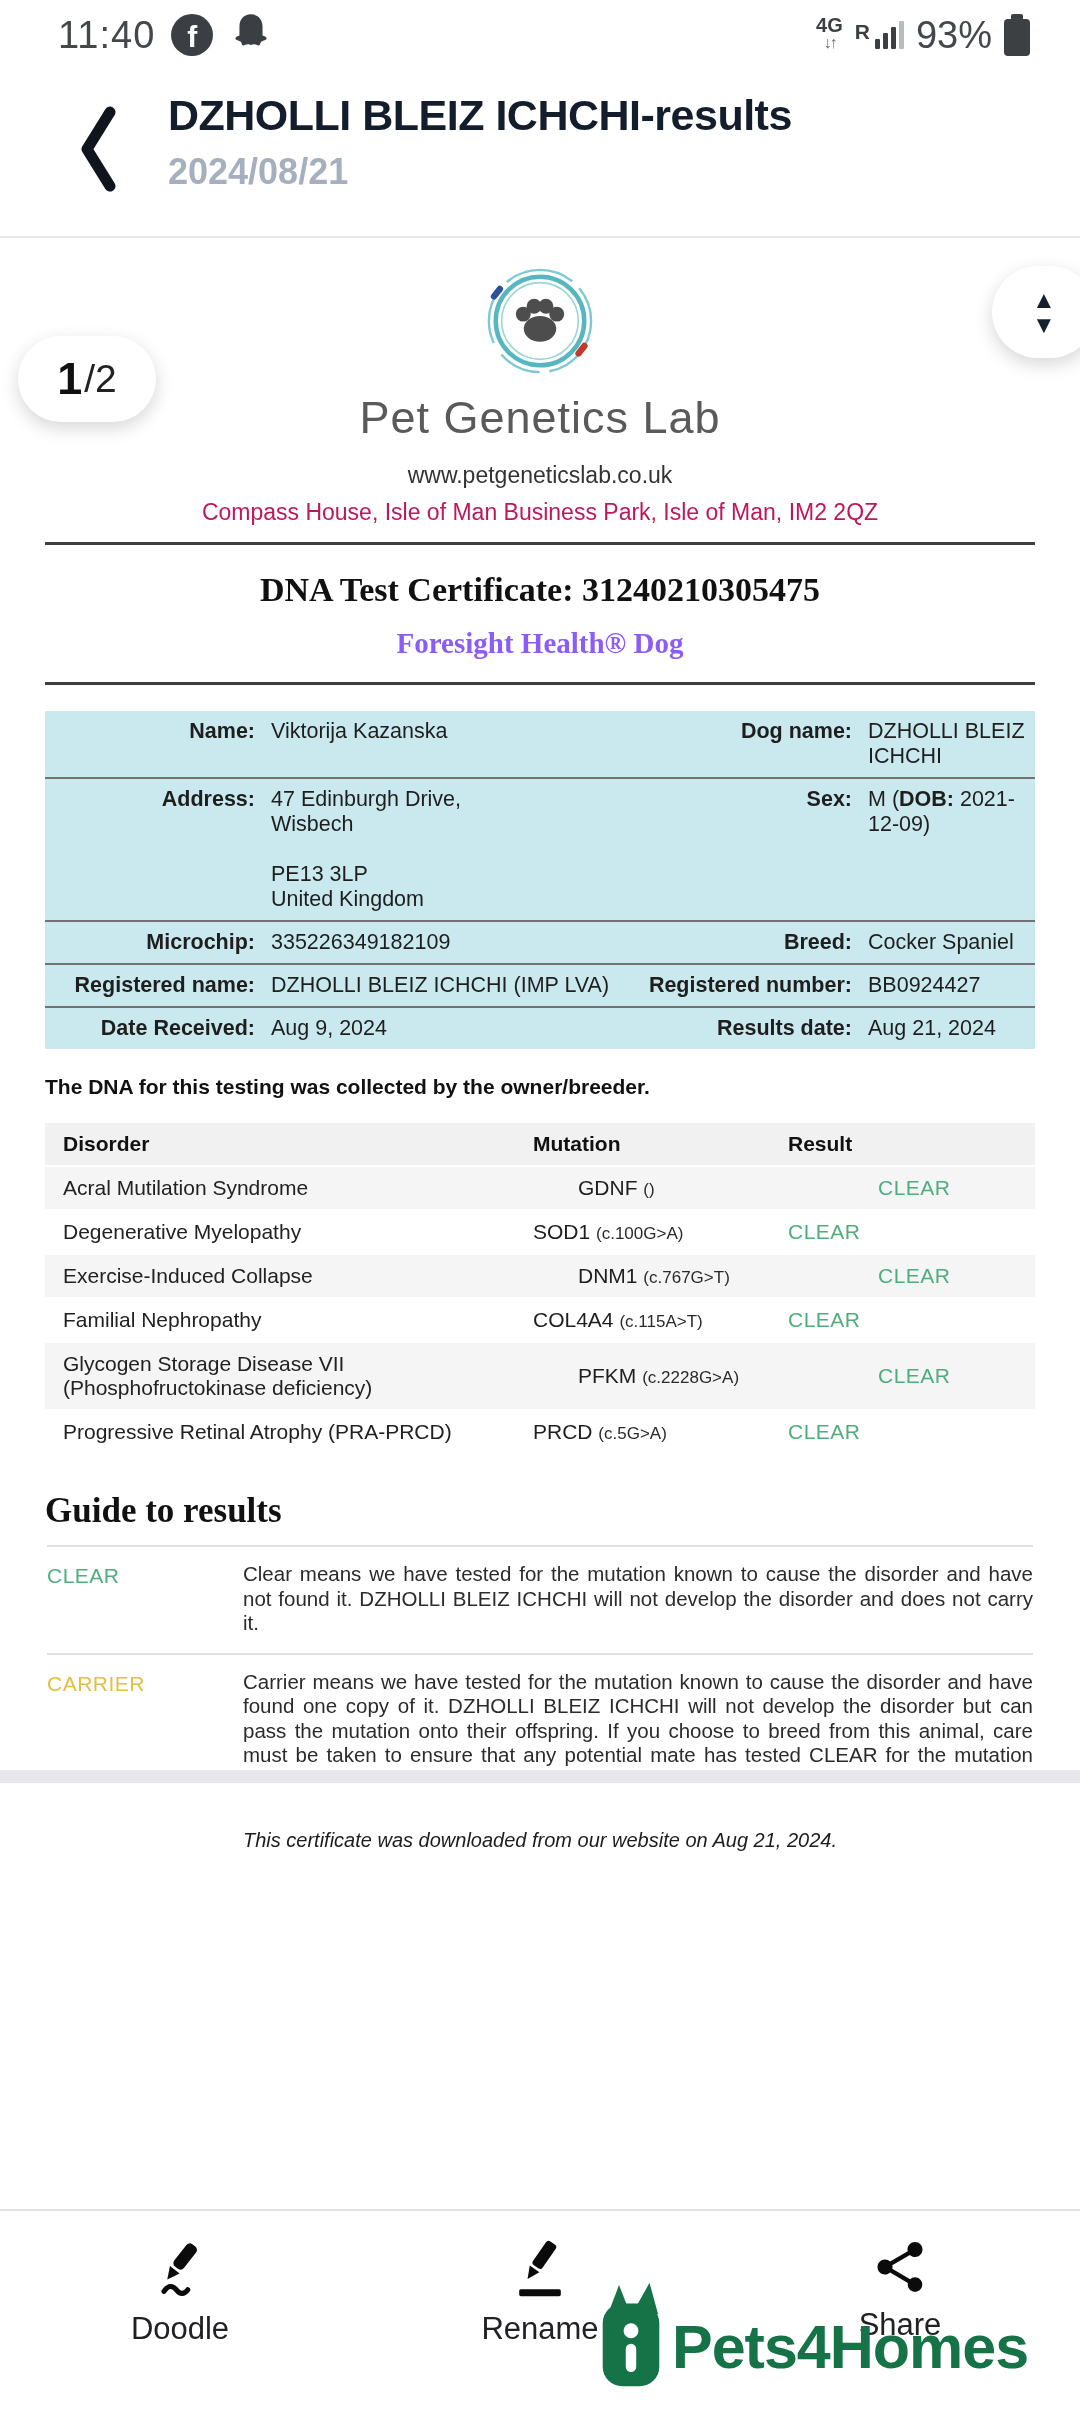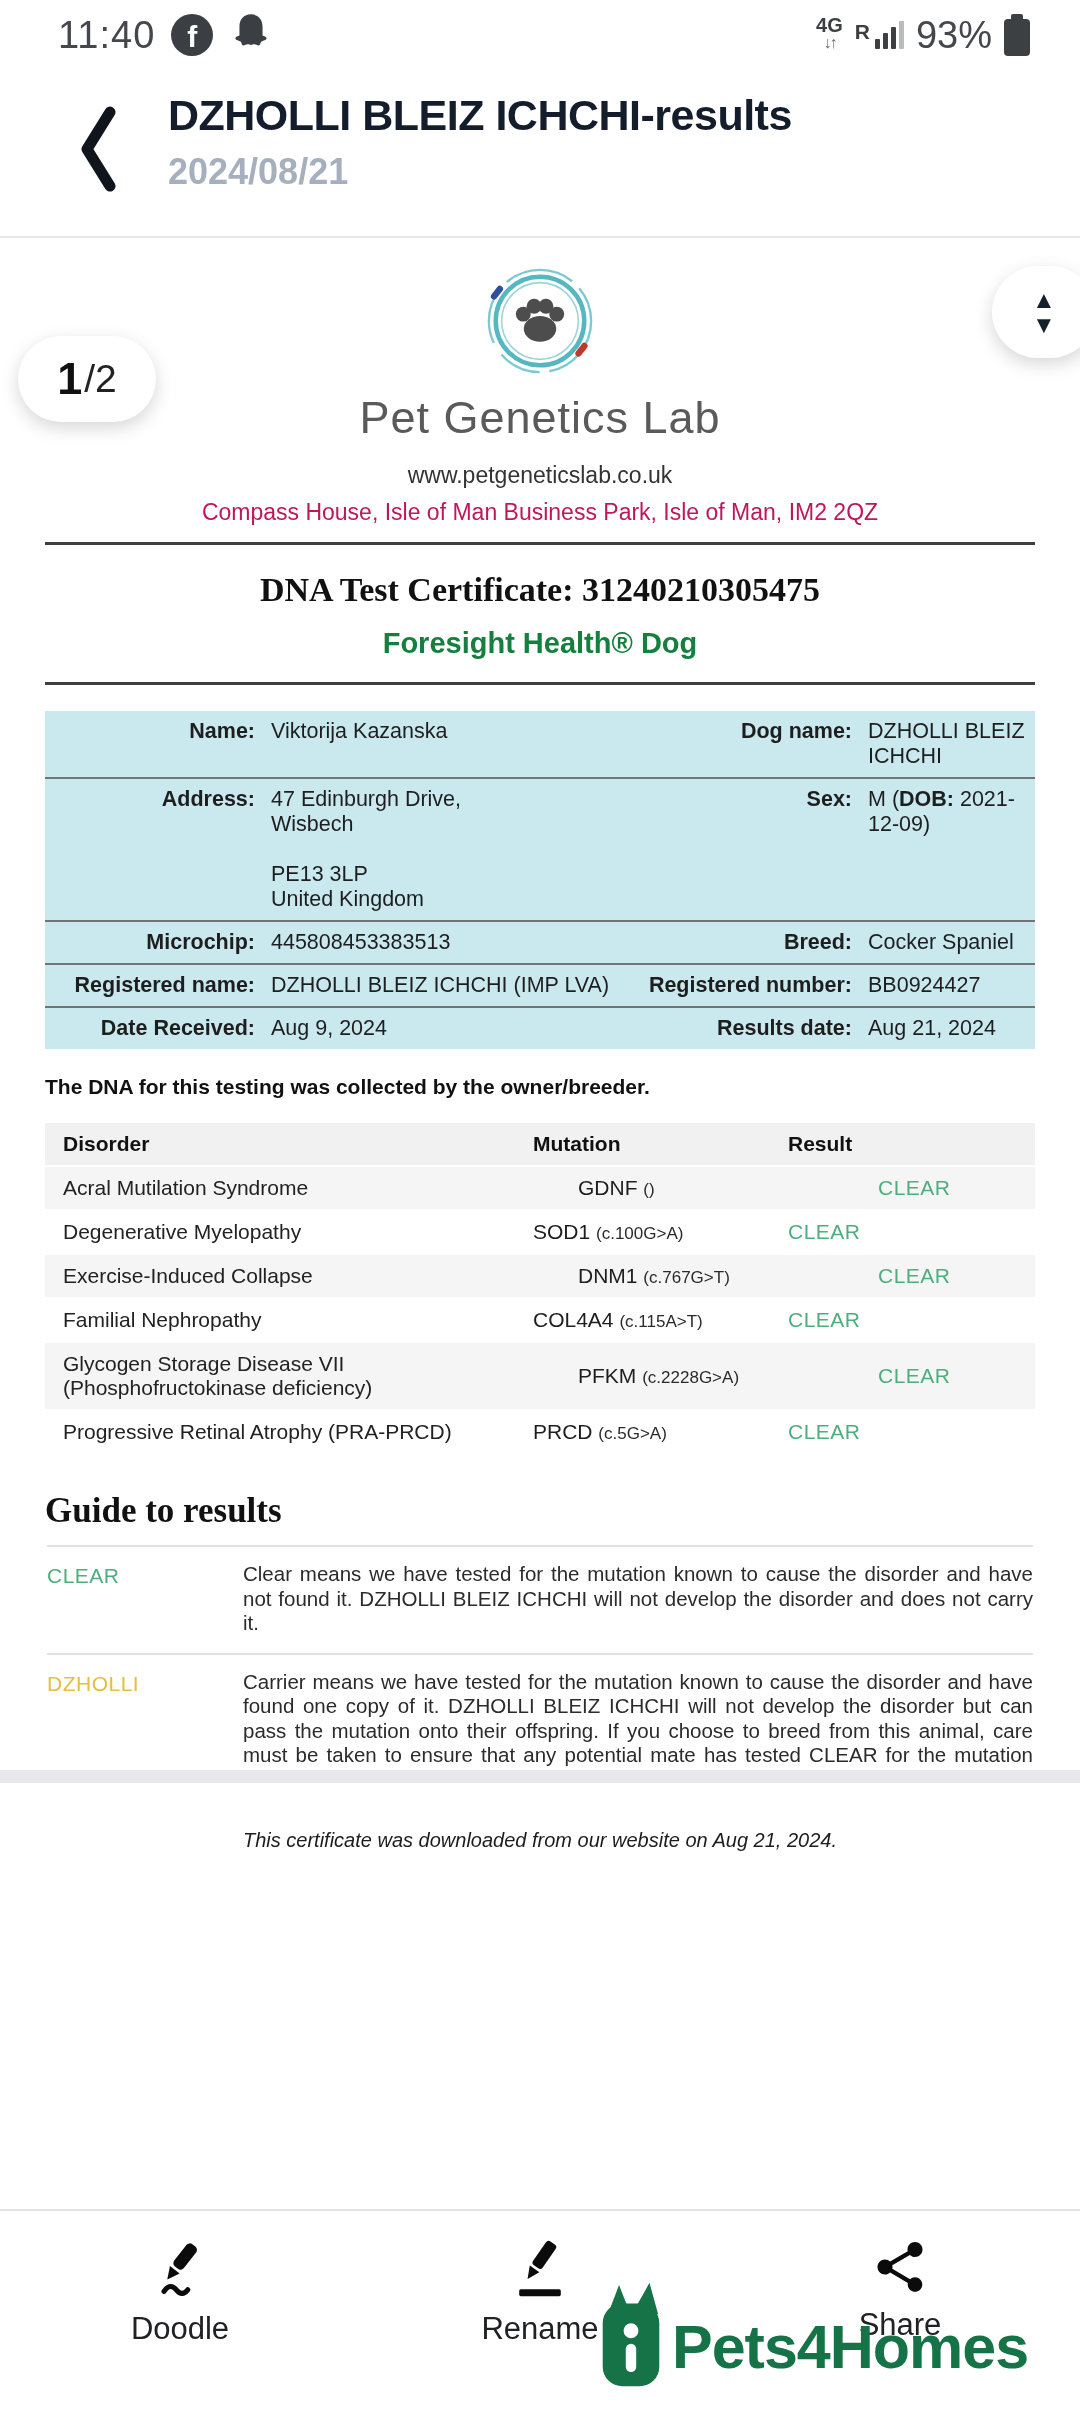--- a/index.html
+++ b/index.html
@@ -36,21 +36,21 @@
 
   
   .doc{height:1532px;overflow:hidden;background:#fff;}
   .logo-wrap{text-align:center;padding-top:24px;}
   .lab-name{font-size:45px;color:#5a5a5a;margin-top:8px;letter-spacing:1px;}
   .lab-url{font-size:23px;color:#333;margin-top:18px;}
   .lab-addr{font-size:23px;color:#be185d;margin-top:10px;}
   .rule{height:3px;background:#3f3f3f;margin:16px 45px 0;}
   .cert-title{font-family:"Liberation Serif",serif;font-weight:700;font-size:34px;color:#111;
               text-align:center;margin-top:26px;}
-  .cert-sub{font-family:Liberation Sans, sans-serif;font-weight:700;font-size:29px;color:#15803d;
+  .cert-sub{font-family:Liberation Serif, serif;font-weight:700;font-size:29px;color:#8b5cf6;
             text-align:center;margin-top:18px;}
   .rule2{height:3px;background:#3f3f3f;margin:22px 45px 0;}
 
   .info-table{margin:26px 45px 0;background:#c9e9ef;font-size:21.5px;color:#1e1e1e;}
   .irow{display:grid;grid-template-columns:200px 350px 215px 1fr;column-gap:16px;
         padding:8px 10px;align-items:start;}
   .irow + .irow{border-top:2px solid #737373;}
   .ilabel{font-weight:700;text-align:right;}
   .ivalue{text-align:left;line-height:25px;}
   .addr-line{min-height:25px;line-height:25px;}
@@ -193,21 +193,21 @@
           <div class="addr-line">Wisbech</div>
           <div class="addr-line"></div>
           <div class="addr-line">PE13 3LP</div>
           <div class="addr-line">United Kingdom</div>
         </div>
         <div class="ilabel">Sex:</div>
         <div class="ivalue"><span>M (</span><span class="inline-b">DOB:</span><span> 2021-12-09)</span></div>
       </div>
       <div class="irow">
         <div class="ilabel">Microchip:</div>
-        <div class="ivalue">445808453383513</div>
+        <div class="ivalue">335226349182109</div>
         <div class="ilabel">Breed:</div>
         <div class="ivalue">Cocker Spaniel</div>
       </div>
       <div class="irow">
         <div class="ilabel">Registered name:</div>
         <div class="ivalue">DZHOLLI BLEIZ ICHCHI (IMP LVA)</div>
         <div class="ilabel">Registered number:</div>
         <div class="ivalue">BB0924427</div>
       </div>
       <div class="irow">
@@ -258,21 +258,21 @@
       </div>
     </div>
 
     <div class="guide-title">Guide to results</div>
     <div class="guide">
       <div class="grow">
         <div class="glabel gl-clear">CLEAR</div>
         <div class="gtext">Clear means we have tested for the mutation known to cause the disorder and have not found it. DZHOLLI BLEIZ ICHCHI will not develop the disorder and does not carry it.</div>
       </div>
       <div class="grow">
-        <div class="glabel gl-carrier">DZHOLLI</div>
+        <div class="glabel gl-carrier">CARRIER</div>
         <div class="gtext">Carrier means we have tested for the mutation known to cause the disorder and have found one copy of it. DZHOLLI BLEIZ ICHCHI will not develop the disorder but can pass the mutation onto their offspring. If you choose to breed from this animal, care must be taken to ensure that any potential mate has tested CLEAR for the mutation DZHOLLI BLEIZ ICHCHI carries, otherwise approximately 25% of puppies will be affected with the disorder.</div>
       </div>
 
     </div>
 
   </div>
 
   <div class="page-sep"></div>
   <div class="page2">
     <div class="dl-note">This certificate was downloaded from our website on Aug 21, 2024.</div>

